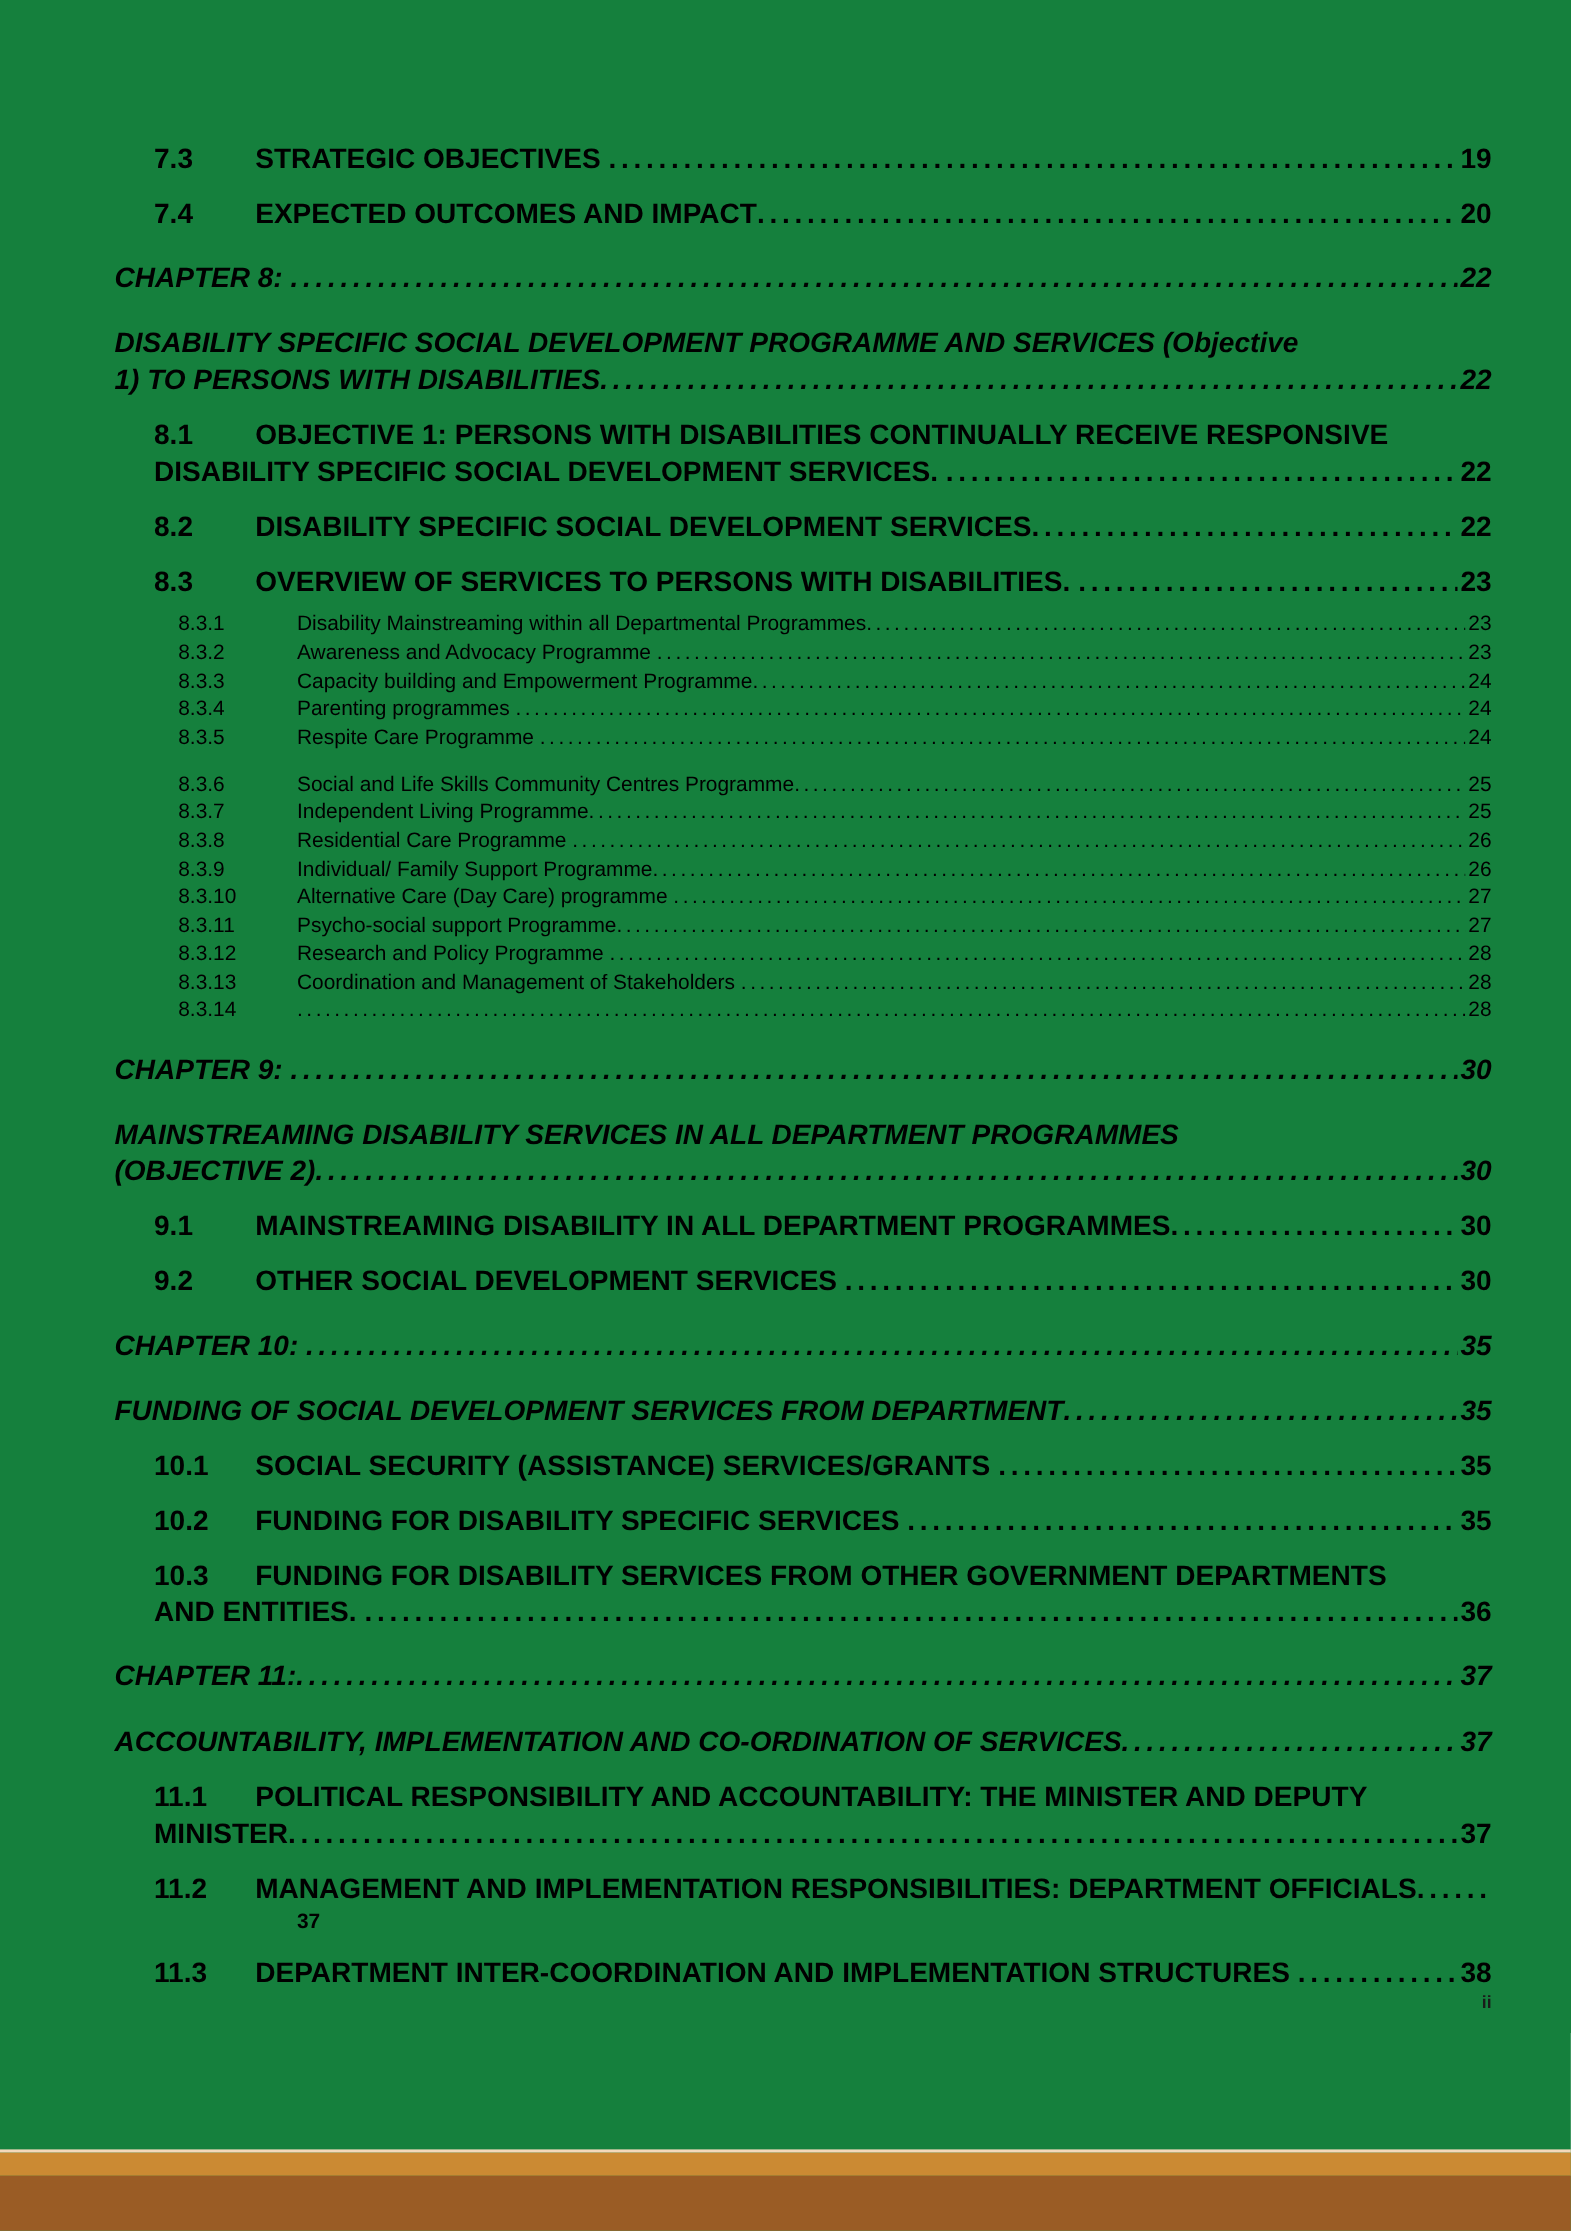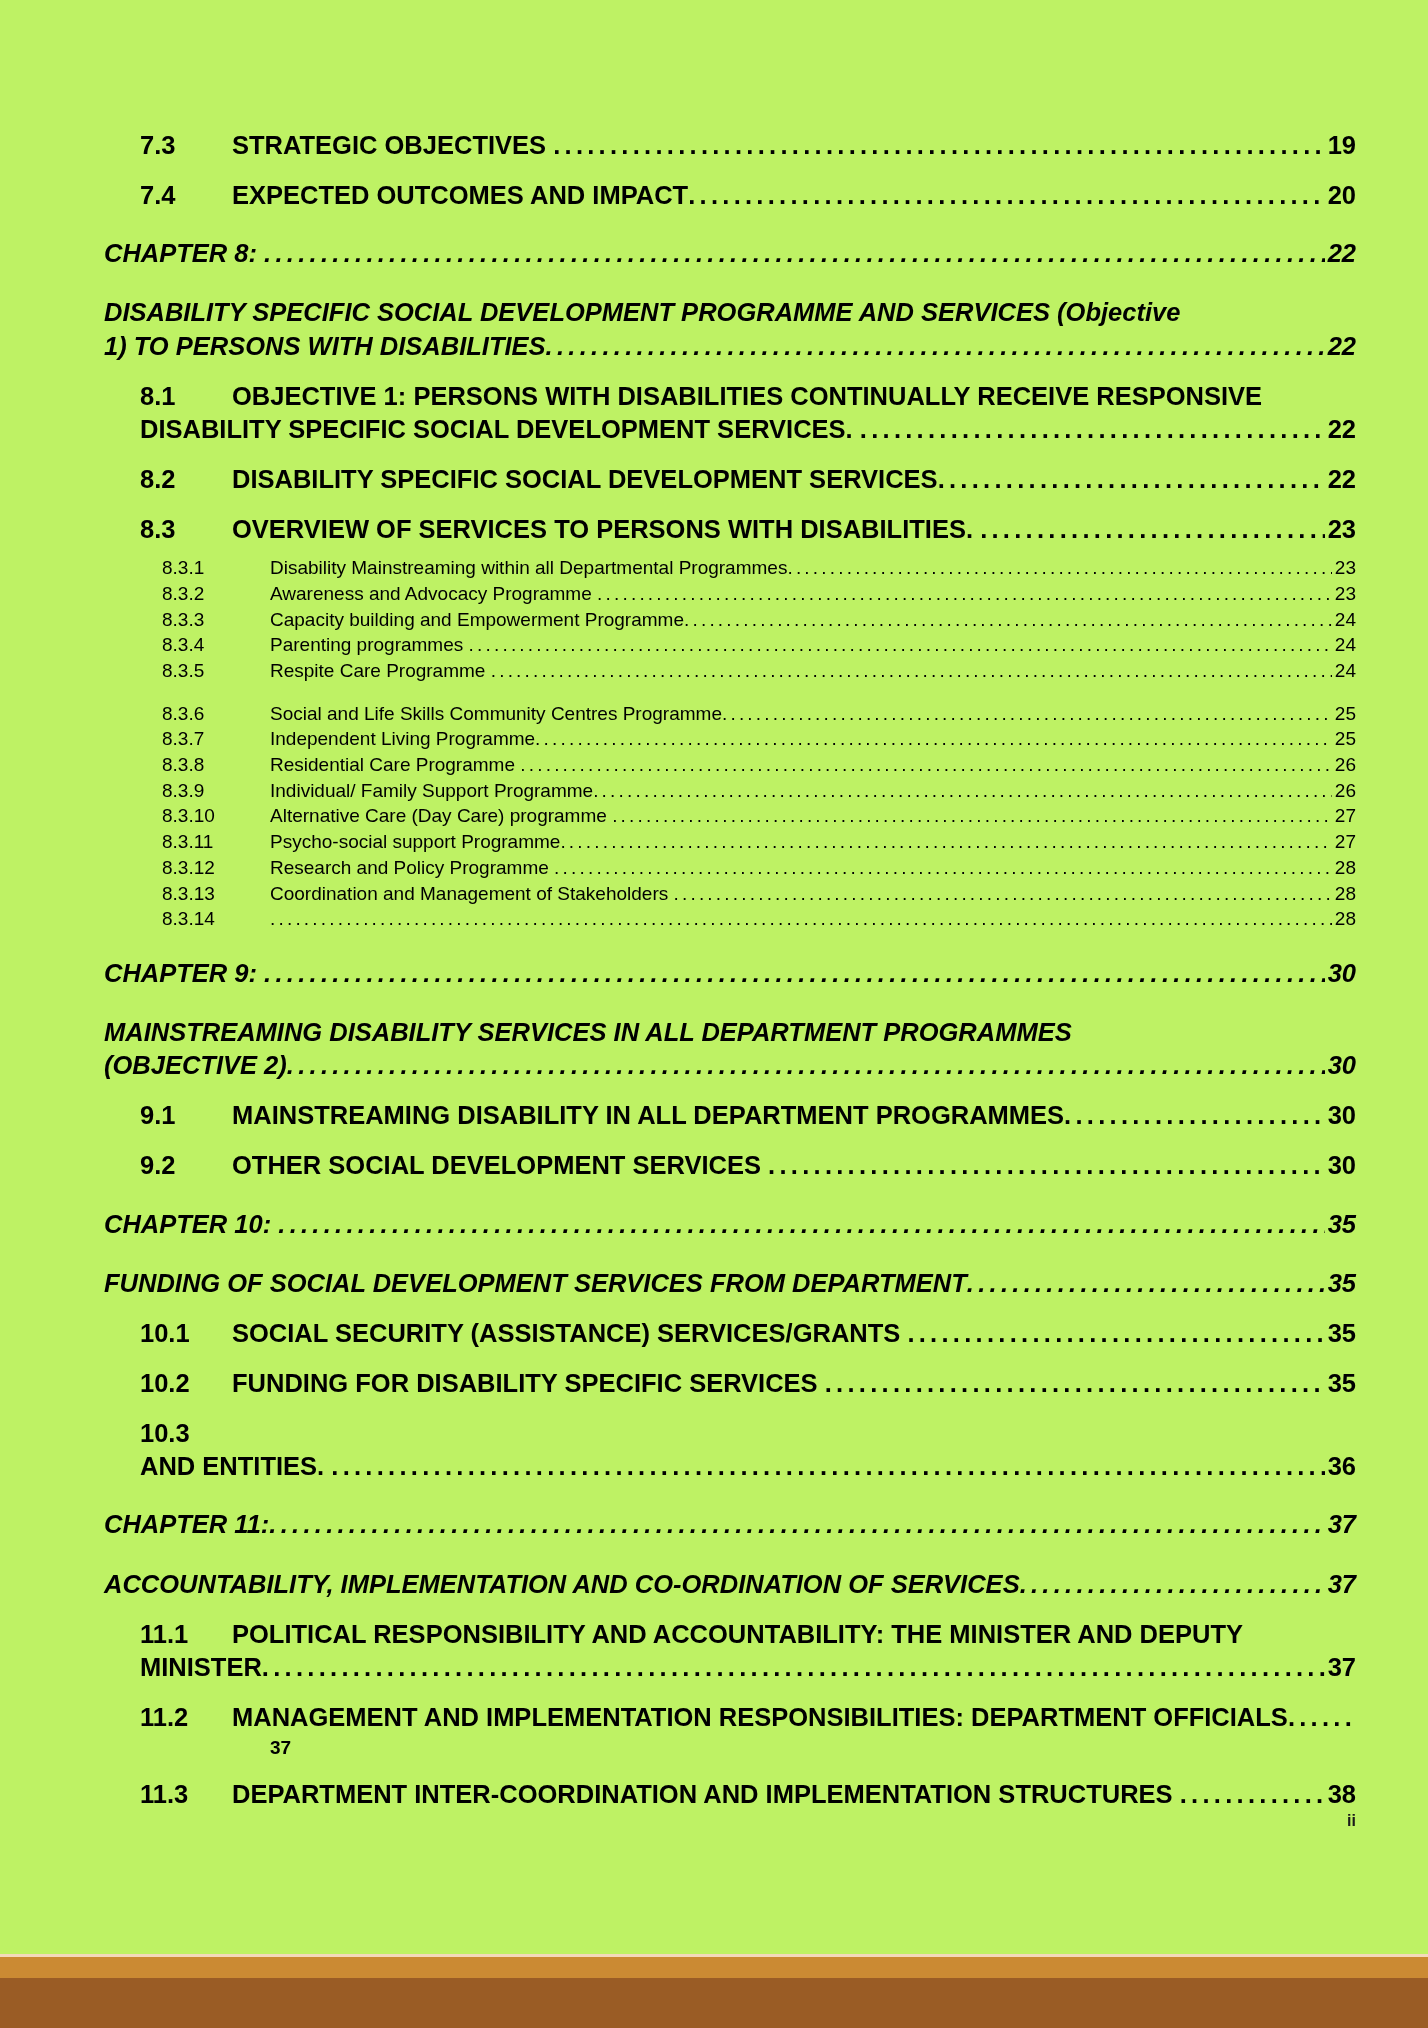--- a/index.html
+++ b/index.html
@@ -15,21 +15,21 @@
     color: #000000;
     overflow: hidden;
   }
 
   #toc-page {
     position: absolute;
     left: 0;
     top: 0;
     width: 1428px;
     height: 2028px;
-    background: #bef264;
+    background: #15803d;
   }
 
   #toc-body {
     position: absolute;
     left: 104px;
     top: 112px;
     width: 1252px;
   }
 
   
@@ -402,20 +402,21 @@
         <div class="toc-line">
           <span class="toc-num">10.2</span>
           <span class="toc-text">FUNDING FOR DISABILITY SPECIFIC SERVICES </span>
           <span class="leader"></span>
           <span class="toc-page-no">35</span>
         </div>
       </div>
       <div class="toc-entry lvl2">
         <div class="toc-line">
           <span class="toc-num">10.3</span>
+          <span class="toc-text">FUNDING FOR DISABILITY SERVICES FROM OTHER GOVERNMENT DEPARTMENTS</span>
         </div>
         <div class="cont">
           <span class="toc-text">AND ENTITIES. </span>
           <span class="leader"></span>
           <span class="toc-page-no">36</span>
         </div>
       </div>
       <div class="toc-entry lvl1">
         <div class="toc-line">
           <span class="toc-text">CHAPTER 11:</span>

